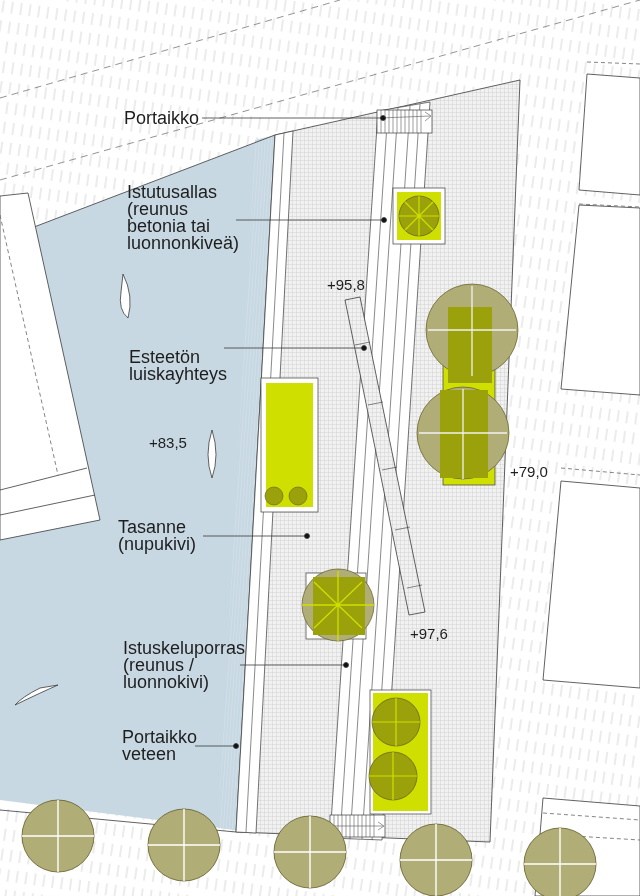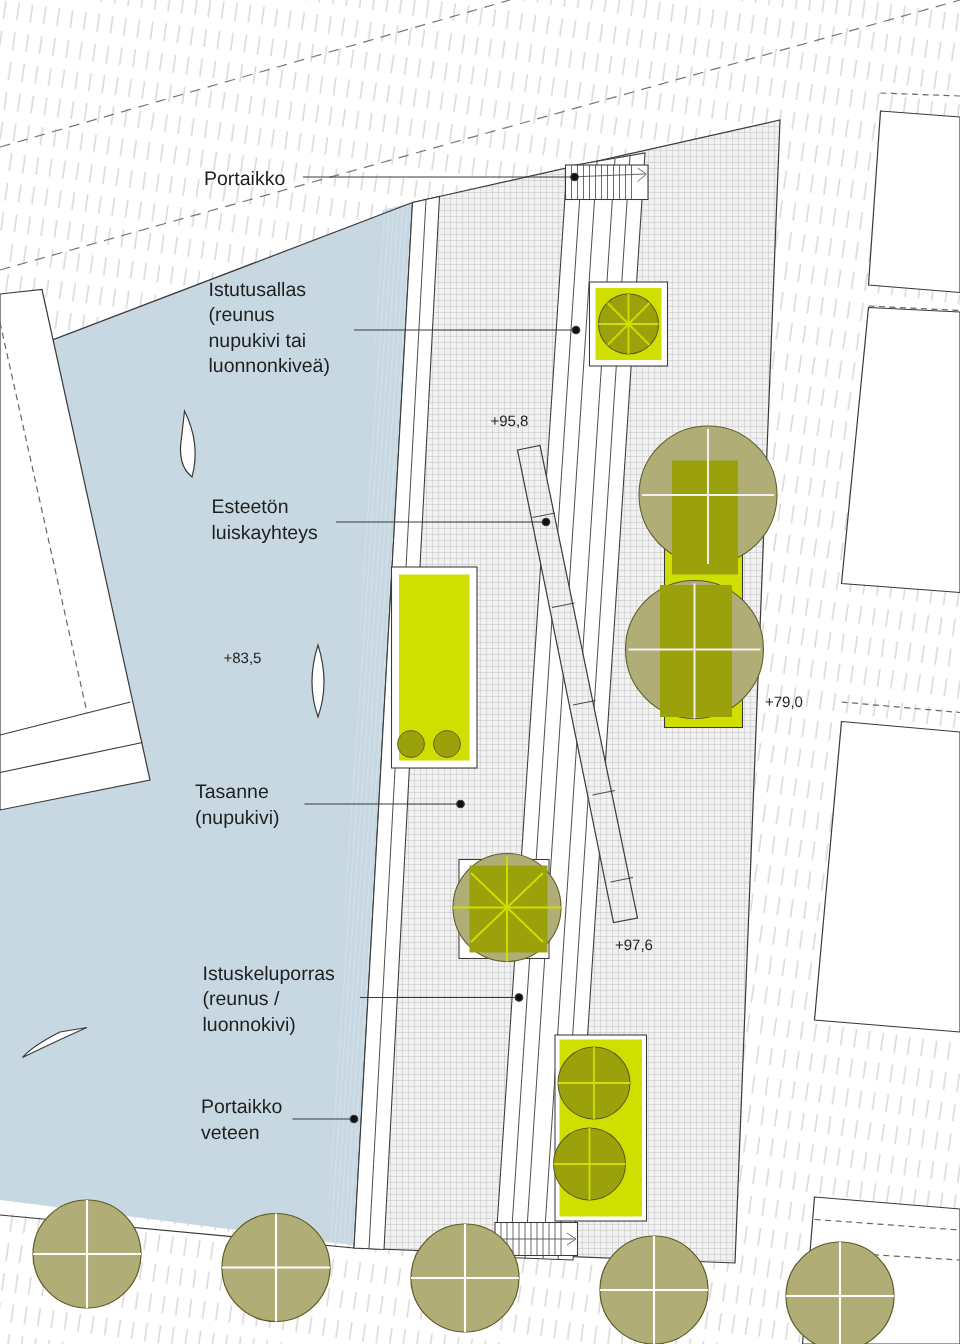--- a/index.html
+++ b/index.html
@@ -1,19 +1,19 @@
 <!DOCTYPE html>
 <html><head>
 <meta charset="utf-8">
 <style>
   html, body { margin: 0; padding: 0; background: #ffffff; }
   body { width: 640px; height: 896px; overflow: hidden; position: relative; font-family: "Liberation Sans", sans-serif; }
   #plan { position: absolute; left: 0; top: 0; width: 640px; height: 896px; }
-  .lbl { position: absolute; font-family: "Liberation Sans", sans-serif; font-size: 13px; line-height: 17px; color: #1e1e1e; white-space: pre; margin-left: 12px; }
-  .elev { position: absolute; font-family: "Liberation Sans", sans-serif; font-size: 10px; color: #1e1e1e; white-space: nowrap; }
+  .lbl { position: absolute; font-family: "Liberation Sans", sans-serif; font-size: 18px; line-height: 17px; color: #1e1e1e; white-space: pre; }
+  .elev { position: absolute; font-family: "Liberation Sans", sans-serif; font-size: 15px; color: #1e1e1e; white-space: nowrap; }
 </style>
 </head>
 <body>
 
 <svg id="plan" viewBox="0 0 640 896" xmlns="http://www.w3.org/2000/svg">
   <defs>
     <pattern id="grid" width="4" height="4" patternUnits="userSpaceOnUse">
       <rect width="4" height="4" fill="#f1f1f1"></rect>
       <path d="M4 0 L0 0 0 4" fill="none" stroke="#bdbdbd" stroke-width="0.6"></path>
     </pattern>
@@ -140,23 +140,23 @@
     <line x1="240" y1="665" x2="346" y2="665"></line>
       <circle cx="346" cy="665" r="2.5"></circle>
     <line x1="195" y1="746" x2="236" y2="746"></line>
       <circle cx="236" cy="746" r="2.5"></circle>
   </g>
 </svg>
 
 <div class="lbl" style="left:124px;top:110px;">Portaikko</div>
 <div class="lbl" style="left:127px;top:184px;">Istutusallas
 (reunus
-nupukivi tai
+betonia tai
 luonnonkiveä)</div>
-<div class="lbl" style="left:129px;top:329px;">Esteetön
+<div class="lbl" style="left:129px;top:349px;">Esteetön
 luiskayhteys</div>
 <div class="lbl" style="left:118px;top:519px;">Tasanne
 (nupukivi)</div>
 <div class="lbl" style="left:123px;top:640px;">Istuskeluporras
 (reunus /
 luonnokivi)</div>
 <div class="lbl" style="left:122px;top:729px;">Portaikko
 veteen</div>
 
 <div class="elev" style="left:327px;top:276px;">+95,8</div>

